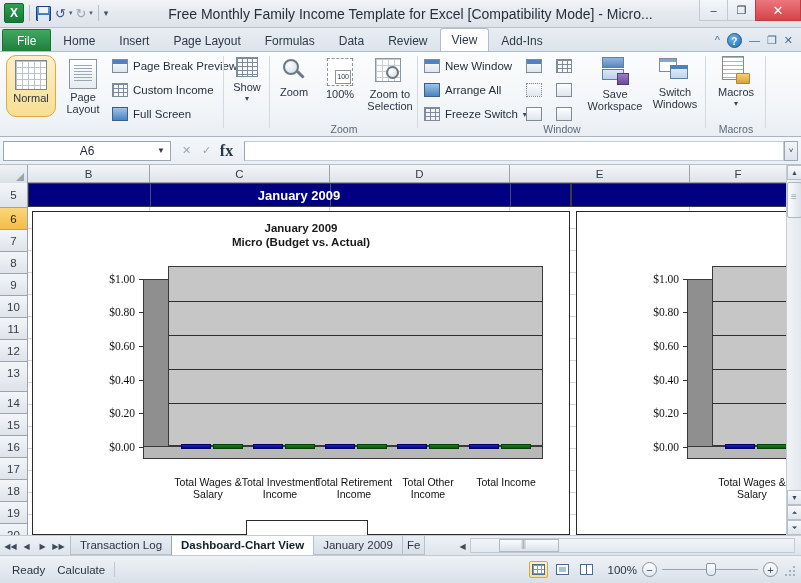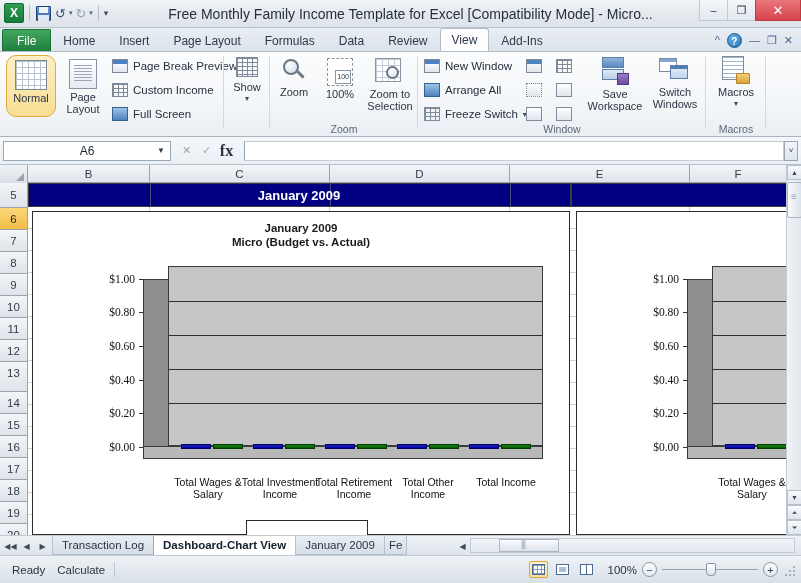--- a/index.html
+++ b/index.html
@@ -238,21 +238,21 @@
     border: 1px solid #b6c0cb; display: flex; align-items: center; justify-content: center; font-size: 7px; color: #3c4a59; }
   .vthumb { position: absolute; left: 0; top: 17px; width: 15px; height: 36px;
     background: linear-gradient(to right,#fbfcfe,#dbe2ea); border: 1px solid #adb8c4; border-radius: 2px; }
   .vthumb::after { content:"≡"; position: absolute; left: 3px; top: 8px; font-size: 10px; color: #9aa6b3; }
 
   .hscrollzone { position: absolute; left: 0; top: 535px; width: 801px; height: 20px;
     background: linear-gradient(to bottom,#eef2f6,#dde4eb); border-top: 1px solid #c2cad3; }
   .navbtns { position: absolute; left: 3px; top: 3px; display: flex; gap: 1px; }
   .nb { width: 15px; height: 14px; display: flex; align-items: center; justify-content: center;
     font-size: 8px; color: #3c4a59; }
-  .tabs { position: absolute; left: 52px; top: 0px; height: 20px; display: flex; align-items: flex-start; }
+  .tabs { position: absolute; left: 70px; top: 0px; height: 20px; display: flex; align-items: flex-start; }
   .stab { height: 19px; line-height: 19px; padding: 0 9px; font-size: 11.5px; color: #2a3541;
     background: linear-gradient(to bottom,#e9eef4,#d6dee7); border: 1px solid #b7c1cc; border-top: none;
     margin-right: -1px; transform: skewX(0deg); }
   .stab.active { background: #fff; color: #12202e; font-weight: bold; border-color: #9aa7b5; height: 20px; line-height: 19px; }
   .hscroll { position: absolute; left: 470px; top: 2px; width: 325px; height: 15px;
     background: linear-gradient(to bottom,#f2f5f8,#e2e8ef); border: 1px solid #c2cad3; }
   .hthumb { position: absolute; left: 28px; top: 0; width: 60px; height: 13px;
     background: linear-gradient(to bottom,#fbfcfe,#dbe2ea); border: 1px solid #adb8c4; }
   .hthumb::after { content:"|||"; position:absolute; left:21px; top:-1px; font-size:9px; color:#9aa6b3; letter-spacing:-1px;}
 

